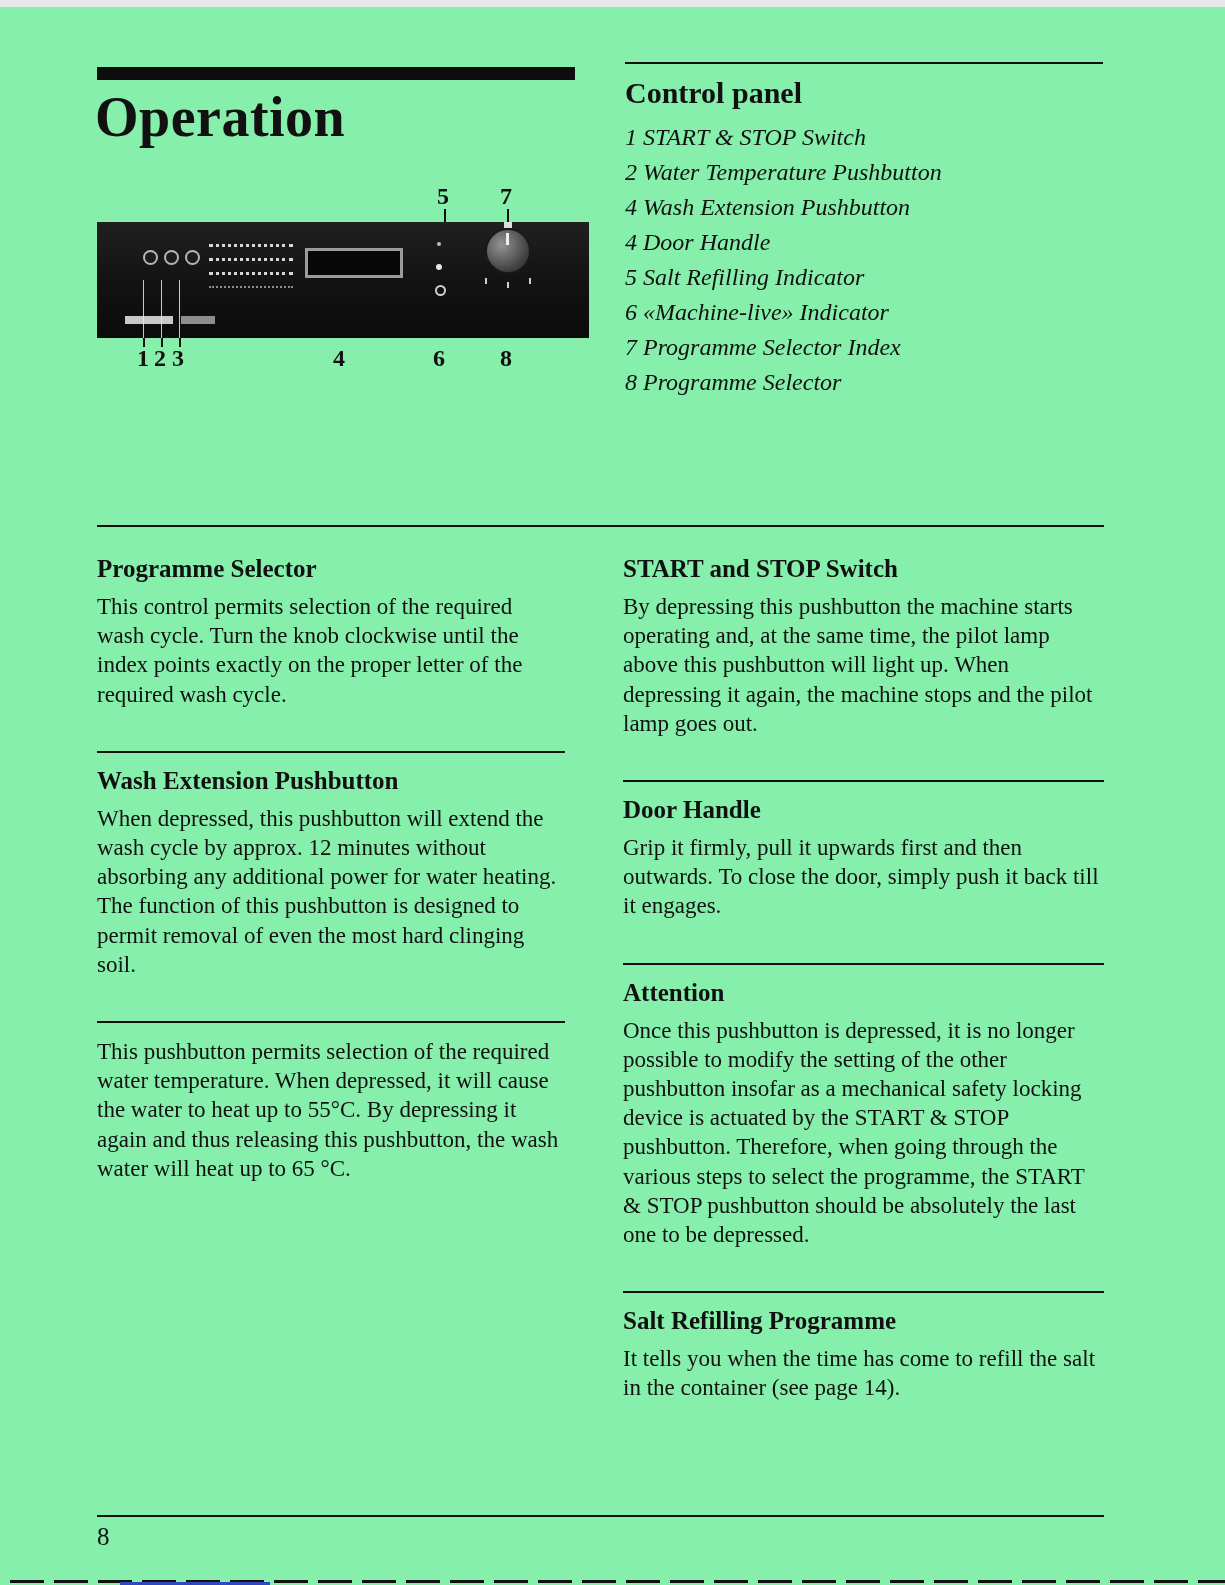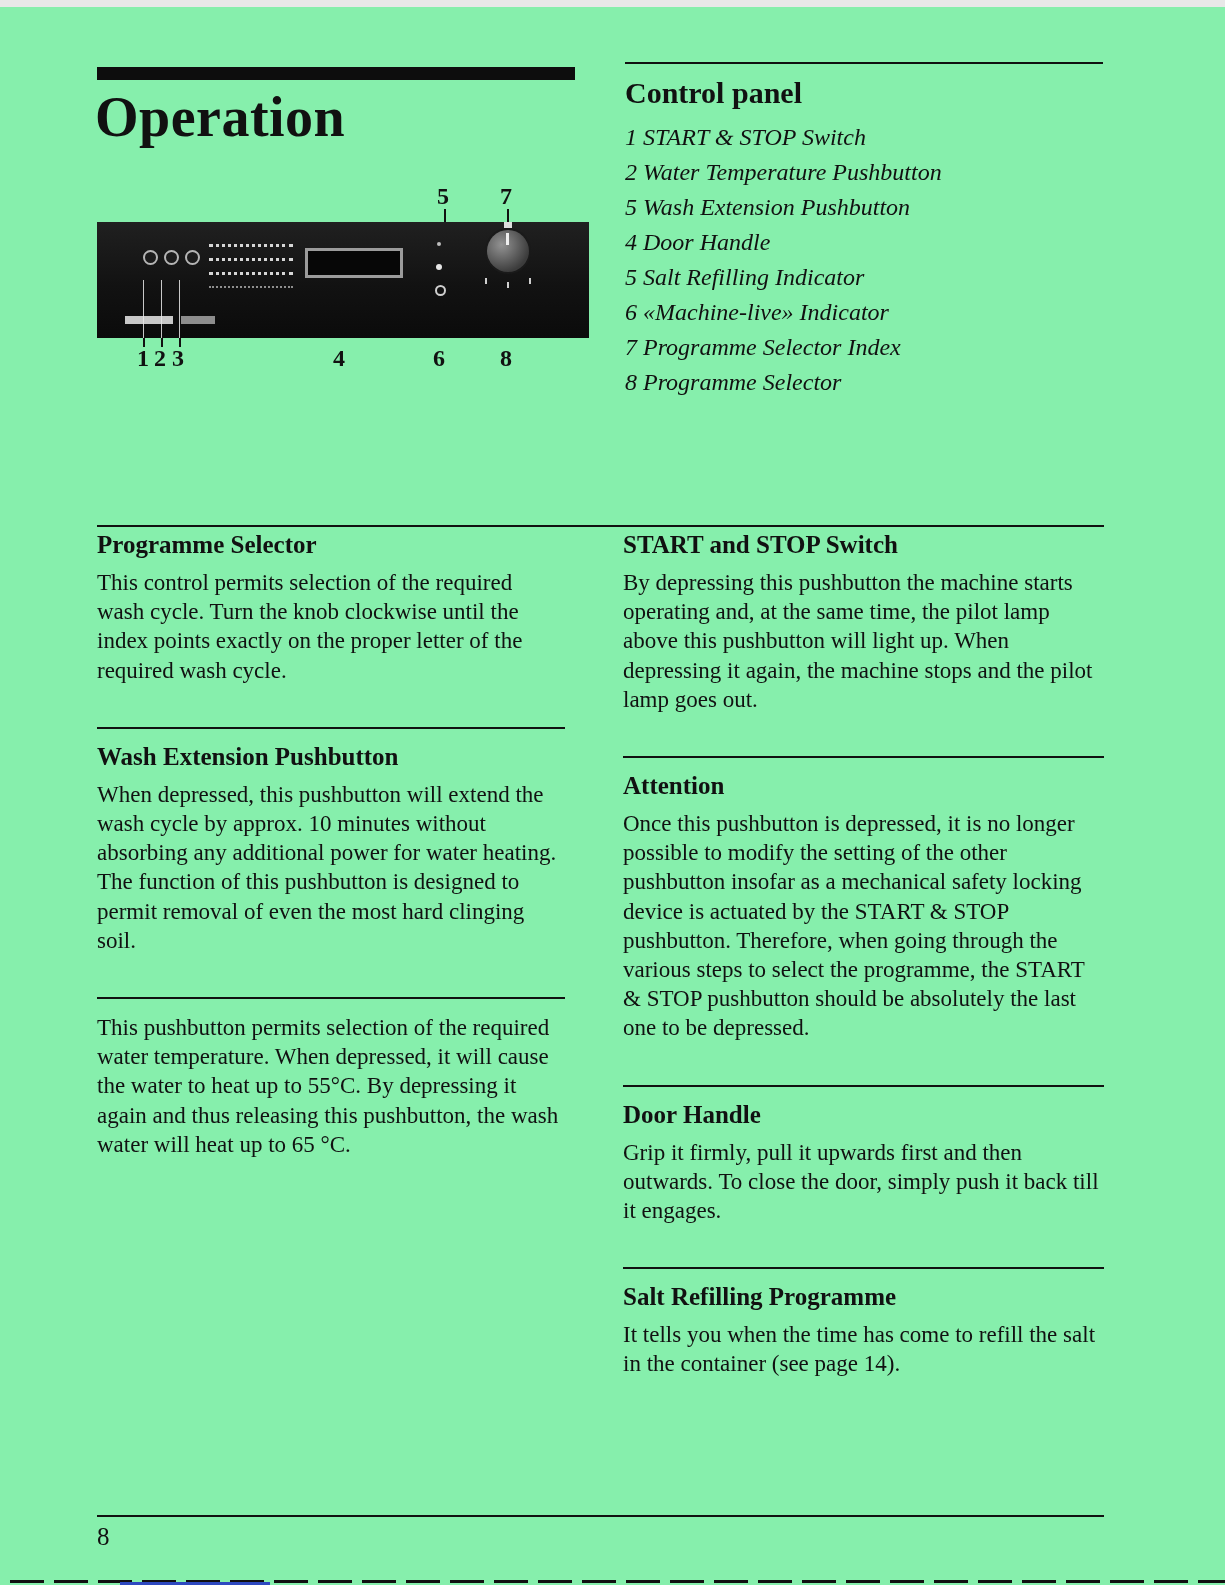--- a/index.html
+++ b/index.html
@@ -70,21 +70,21 @@
 
   
   .legend { position:absolute; left:625px; top:55px; width:478px; }
   .legend-rule { height:2px; background:#111; }
   .legend-heading { margin:12px 0 10px; font-size:30px; font-weight:bold; }
   .legend-list { list-style:none; margin:0; padding:0; font-size:24px;font-style:italic; }
   .legend-list li { line-height:35px; }
 
   
   .full-rule { position:absolute; left:97px; top:518px; width:1007px; height:2px; background:#111; }
-  .columns { position:absolute; left:97px; top:524px; width:1007px; display:flex; }
+  .columns { position:absolute; left:97px; top:548px; width:1007px; display:flex; }
   .col-left  { width:468px; margin-right:58px; }
   .col-right { width:481px; }
   .sec-rule { height:2px; background:#111; margin:42px 0 14px; }
   .sec-heading { margin:0 0 9px; font-size:25px; font-weight:bold; }
   .sec-body { margin:0; font-size:23px; line-height:1.27; }
 
   
   .footer-rule { position:absolute; left:97px; top:1508px; width:1007px; height:2px; background:#111; }
   .page-number { position:absolute; left:97px; top:1516px; font-size:25px; }
   .scan-edge {
@@ -150,21 +150,21 @@
     <span class="co co-b6">6</span>
     <span class="co co-b8">8</span>
   </div>
 
   <div class="legend">
     <div class="legend-rule"></div>
     <h2 class="legend-heading">Control panel</h2>
     <ul class="legend-list">
       <li>1 START &amp; STOP Switch</li>
       <li>2 Water Temperature Pushbutton</li>
-      <li>5 Wash Extension Pushbutton</li>
+      <li>4 Wash Extension Pushbutton</li>
       <li>4 Door Handle</li>
       <li>5 Salt Refilling Indicator</li>
       <li>6 «Machine-live» Indicator</li>
       <li>7 Programme Selector Index</li>
       <li>8 Programme Selector</li>
     </ul>
   </div>
 
   <div class="full-rule"></div>
 
@@ -173,47 +173,47 @@
 
       <section class="doc-section first">
 
         <h3 class="sec-heading">Programme Selector</h3>
         <p class="sec-body">This control permits selection of the required wash cycle. Turn the knob clockwise until the index points exactly on the proper letter of the required wash cycle.</p>
       </section>
 
       <section class="doc-section">
         <div class="sec-rule"></div>
         <h3 class="sec-heading">Wash Extension Pushbutton</h3>
-        <p class="sec-body">When depressed, this pushbutton will extend the wash cycle by approx. 10 minutes without absorbing any additional power for water heating. The function of this pushbutton is designed to permit removal of even the most hard clinging soil.</p>
+        <p class="sec-body">When depressed, this pushbutton will extend the wash cycle by approx. 12 minutes without absorbing any additional power for water heating. The function of this pushbutton is designed to permit removal of even the most hard clinging soil.</p>
       </section>
 
       <section class="doc-section">
         <div class="sec-rule"></div>
         <p class="sec-body">This pushbutton permits selection of the required water temperature. When depressed, it will cause the water to heat up to 55°C. By depressing it again and thus releasing this pushbutton, the wash water will heat up to 65 °C.</p>
       </section>
 
     </div>
     <div class="col-right">
 
       <section class="doc-section first">
 
         <h3 class="sec-heading">START and STOP Switch</h3>
         <p class="sec-body">By depressing this pushbutton the machine starts operating and, at the same time, the pilot lamp above this pushbutton will light up. When depressing it again, the machine stops and the pilot lamp goes out.</p>
       </section>
 
       <section class="doc-section">
         <div class="sec-rule"></div>
+        <h3 class="sec-heading">Door Handle</h3>
+        <p class="sec-body">Grip it firmly, pull it upwards first and then outwards. To close the door, simply push it back till it engages.</p>
+      </section>
+
+      <section class="doc-section">
+        <div class="sec-rule"></div>
         <h3 class="sec-heading">Attention</h3>
         <p class="sec-body">Once this pushbutton is depressed, it is no longer possible to modify the setting of the other pushbutton insofar as a mechanical safety locking device is actuated by the START &amp; STOP pushbutton. Therefore, when going through the various steps to select the programme, the START &amp; STOP pushbutton should be absolutely the last one to be depressed.</p>
-      </section>
-
-      <section class="doc-section">
-        <div class="sec-rule"></div>
-        <h3 class="sec-heading">Door Handle</h3>
-        <p class="sec-body">Grip it firmly, pull it upwards first and then outwards. To close the door, simply push it back till it engages.</p>
       </section>
 
       <section class="doc-section">
         <div class="sec-rule"></div>
         <h3 class="sec-heading">Salt Refilling Programme</h3>
         <p class="sec-body">It tells you when the time has come to refill the salt in the container (see page 14).</p>
       </section>
 
     </div>
   </div>

